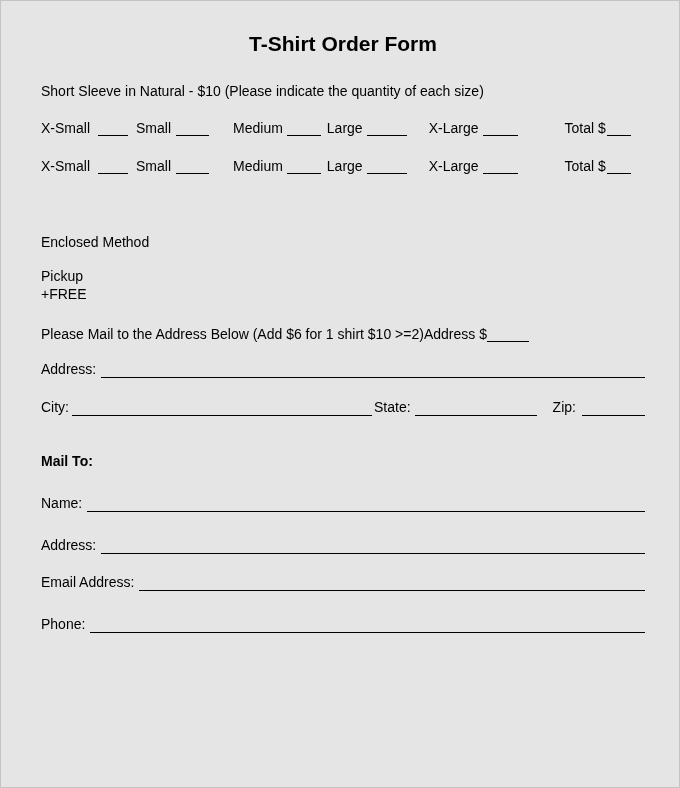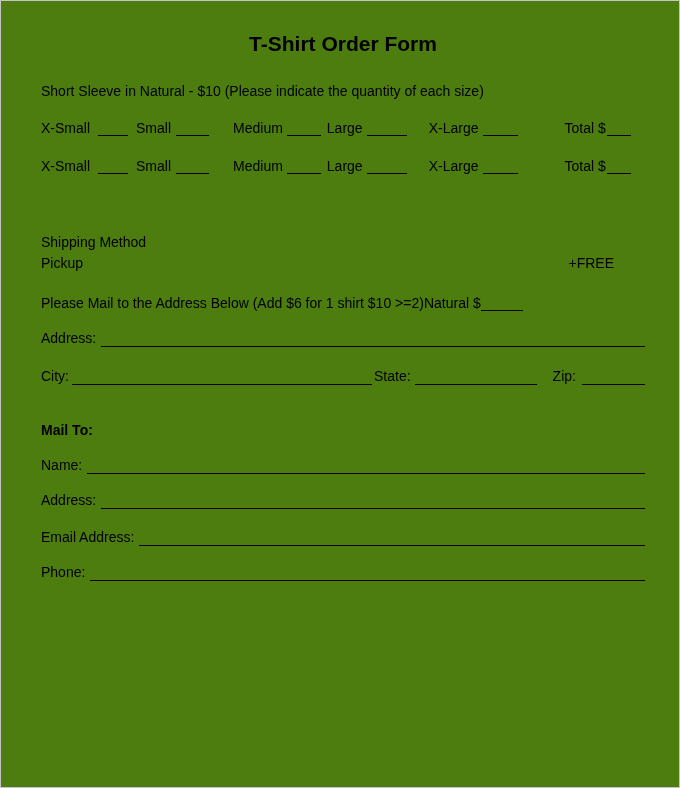--- a/index.html
+++ b/index.html
@@ -1,73 +1,73 @@
 <!DOCTYPE html>
 <html><head>
 <meta charset="utf-8">
 <style>
   html,body{margin:0;padding:0;background:#fff;}
   .page{
     position:relative;
     width:680px;height:788px;
     box-sizing:border-box;
-    background:#4d7c0f;
+    background:#e5e5e5;
     border:1px solid #c4c4c4;
     padding:30px 34px 0 40px;
     font-family:"Liberation Sans","DejaVu Sans",sans-serif;
     font-size:14px;line-height:18px;color:#000;
   }
   .title{margin:0;font-size:21px;line-height:26px;font-weight:bold;text-align:center;}
   .line{white-space:nowrap;}
   
   .blank{display:inline-block;height:12px;border-bottom:1px solid #000;vertical-align:-3px;}
   
   .frow{display:flex;align-items:flex-end;}
   .fill{height:1px;border-bottom:1px solid #000;margin-left:5px;flex:1 1 auto;}
   .fill.fixed{flex:0 0 auto;}
   
   .r-desc1{margin-top:25px;}
   .r-sizes1{margin-top:19px;}
   .r-desc2{margin-top:57px;}
   .r-sizes2{margin-top:20px;}
   .r-shipmethod{margin-top:58px;}
-  .r-pickup{margin-top:3px;display:flex;justify-content:space-between;}
+  .r-pickup{margin-top:16px;display:flex;justify-content:space-between;flex-direction:column;}
   .r-pickup .price{margin-right:31px;}
   .r-mail{margin-top:22px;}
   .r-totalenc{margin-top:16px;text-align:right;padding-right:21px;}
   .r-thanks{margin-top:19px;text-align:right;padding-right:34px;font-weight:bold;}
   .r-address{margin-top:17px;}
   .r-city{margin-top:20px;}
   .r-shipto{margin-top:36px;font-weight:bold;}
-  .r-name,.r-addr2,.r-phone{margin-top:17px;}
+  .r-name,.r-addr2,.r-phone{margin-top:24px;}
   .r-email{margin-top:19px;}
   .ml2{margin-left:2px;}.ml16{margin-left:16px;}
 </style>
 </head>
 <body>
 
 <div class="page">
 
   <h1 class="title">T-Shirt Order Form</h1>
 
   <div class="line r-desc1">Short Sleeve in Natural - $10 (Please indicate the quantity of each size)</div>
 
   <div class="line r-sizes1"><span>X-Small</span><span class="blank" style="width:30px;margin-left:8px"></span><span style="margin-left:8px">Small</span><span class="blank" style="width:33px;margin-left:5px"></span><span style="margin-left:24px">Medium</span><span class="blank" style="width:34px;margin-left:4px"></span><span style="margin-left:6px">Large</span><span class="blank" style="width:40px;margin-left:4px"></span><span style="margin-left:22px">X-Large</span><span class="blank" style="width:35px;margin-left:5px"></span><span style="margin-left:46px">Total $</span><span class="blank" style="width:24px;margin-left:1px"></span></div>
 
 
   <div class="line r-sizes2"><span>X-Small</span><span class="blank" style="width:30px;margin-left:8px"></span><span style="margin-left:8px">Small</span><span class="blank" style="width:33px;margin-left:5px"></span><span style="margin-left:24px">Medium</span><span class="blank" style="width:34px;margin-left:4px"></span><span style="margin-left:6px">Large</span><span class="blank" style="width:40px;margin-left:4px"></span><span style="margin-left:22px">X-Large</span><span class="blank" style="width:35px;margin-left:5px"></span><span style="margin-left:46px">Total $</span><span class="blank" style="width:24px;margin-left:1px"></span></div>
 
-  <div class="line r-shipmethod">Shipping Method</div>
+  <div class="line r-shipmethod">Enclosed Method</div>
 
   <div class="r-pickup">
     <span>Pickup</span>
     <span class="price">+FREE</span>
   </div>
 
-  <div class="line r-mail"><span>Please Mail to the Address Below (Add $6 for 1 shirt $10 &gt;=2)</span><span>Natural $</span><span class="blank" style="width:42px"></span></div>
+  <div class="line r-mail"><span>Please Mail to the Address Below (Add $6 for 1 shirt $10 &gt;=2)</span><span>Address $</span><span class="blank" style="width:42px"></span></div>
 
 
 
   <div class="frow r-address">
     <span>Address:</span>
     <span class="fill"></span>
   </div>
 
   <div class="frow r-city">
     <span>City:</span>

